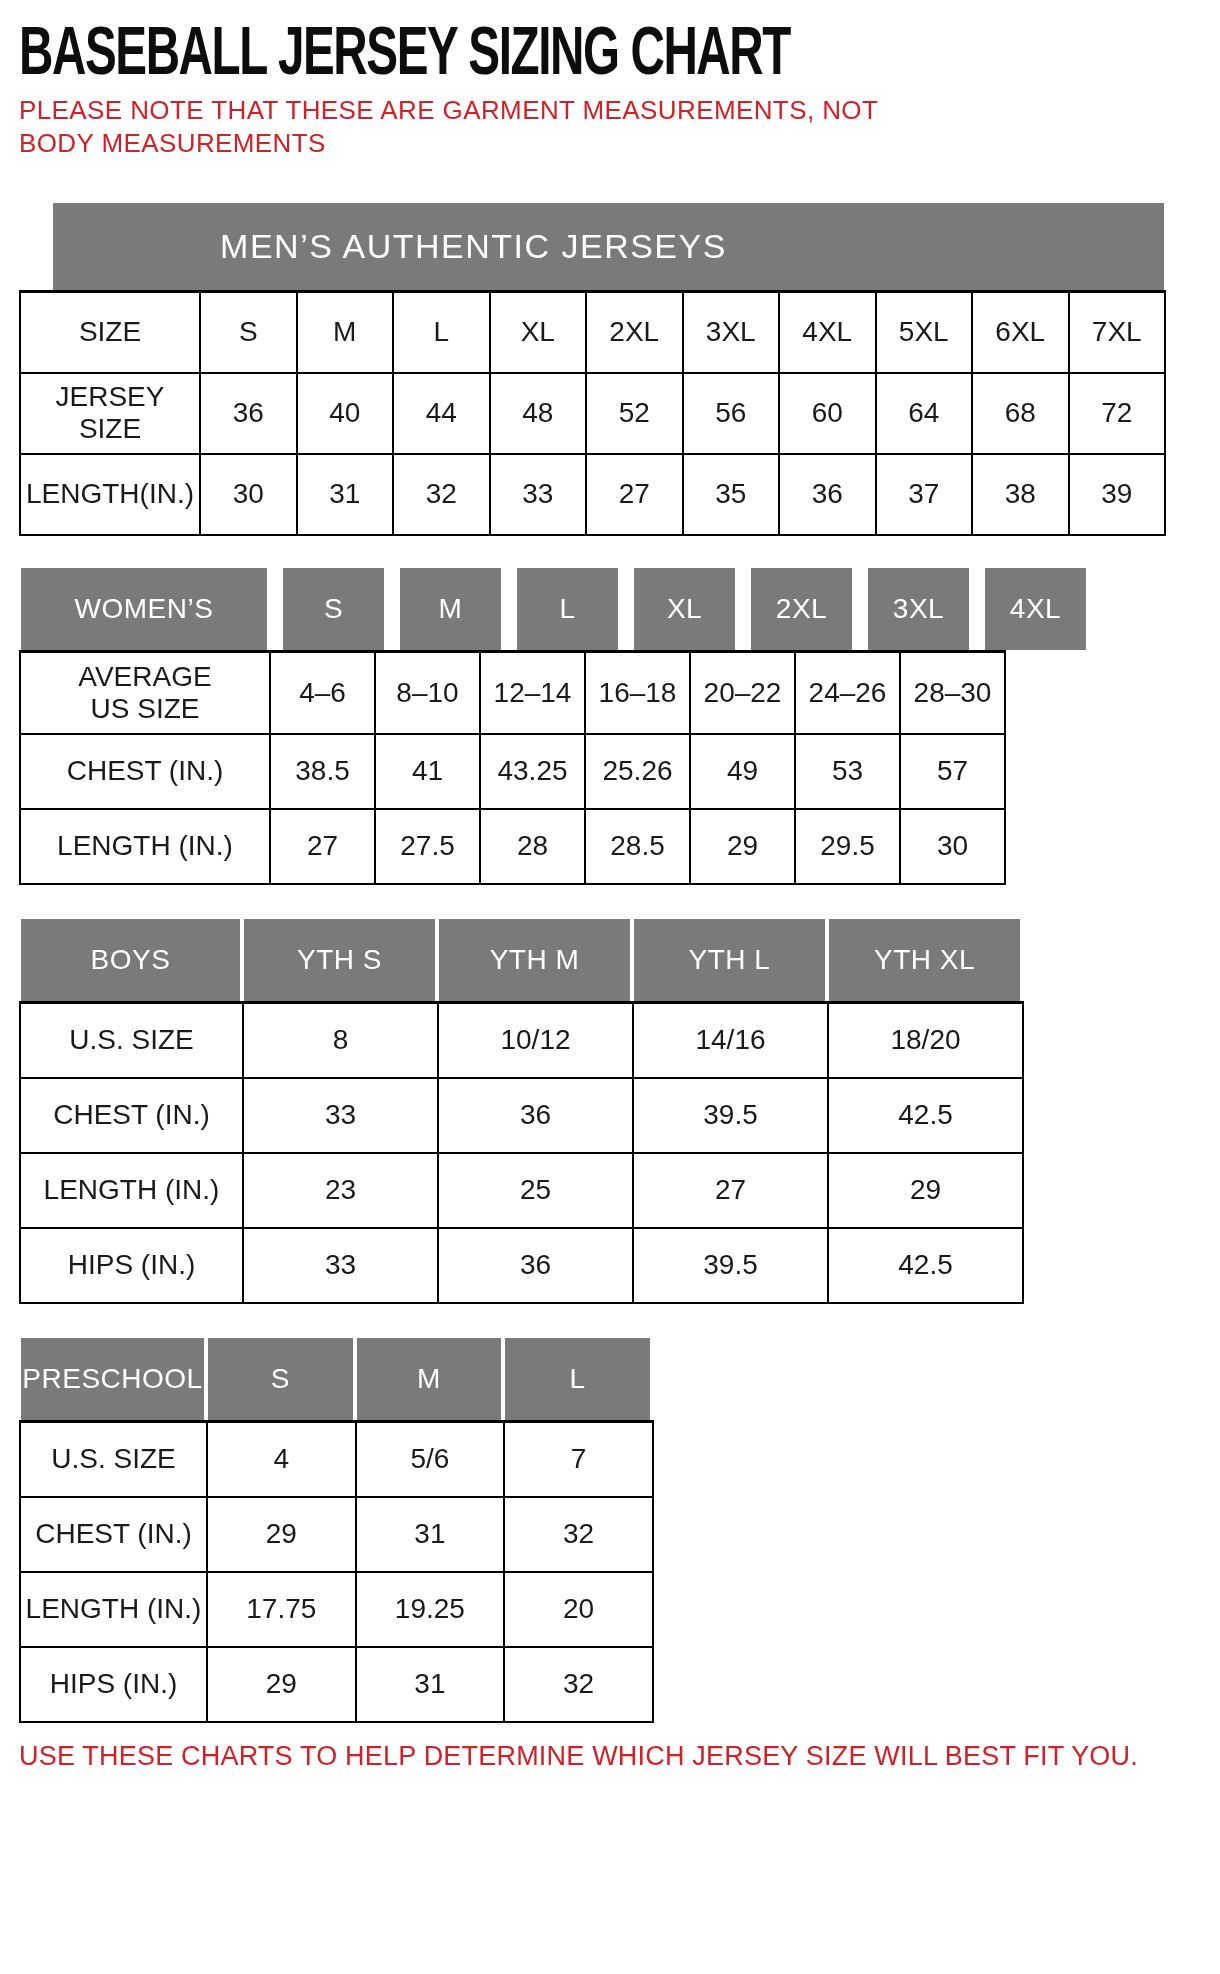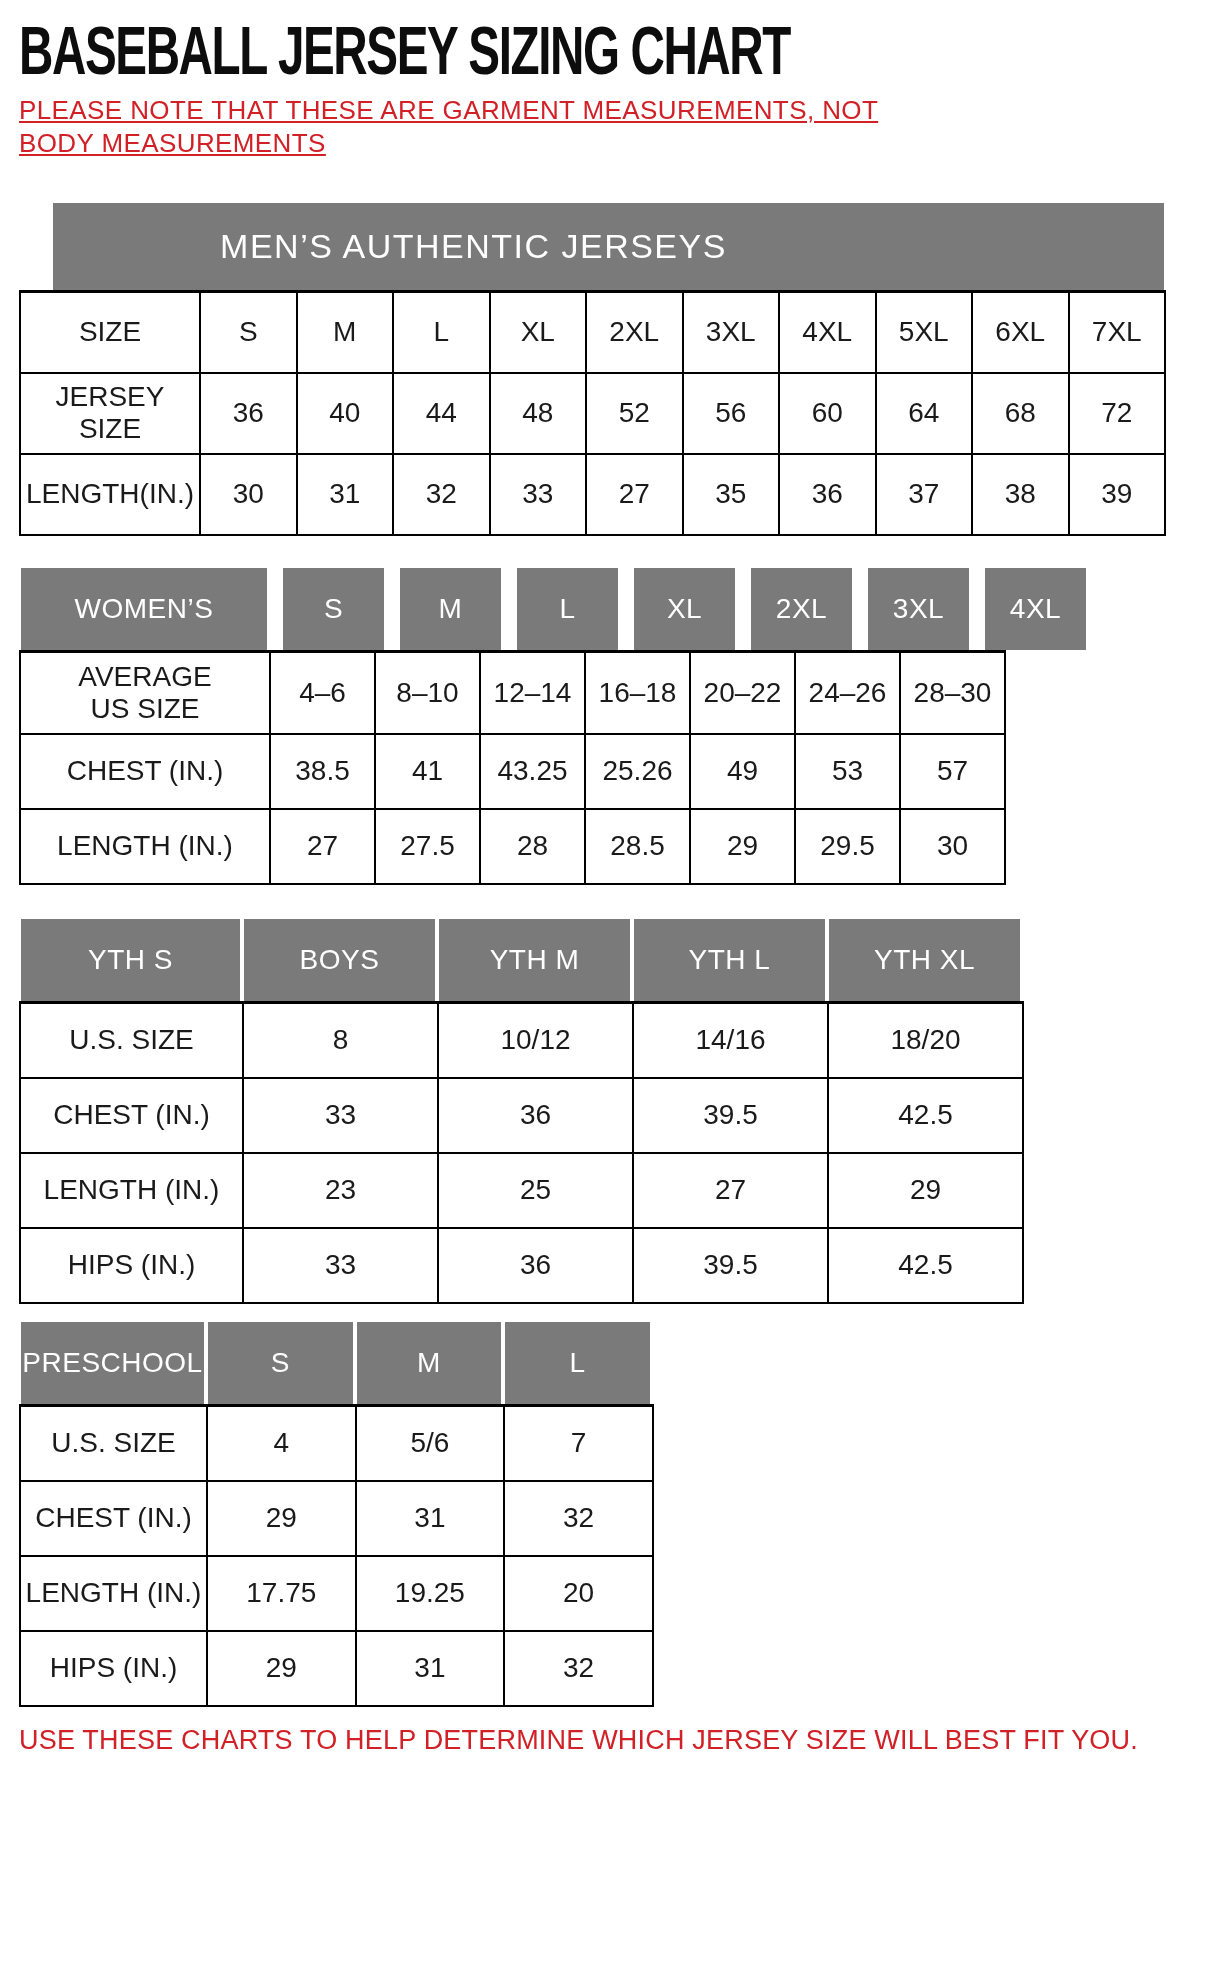--- a/index.html
+++ b/index.html
@@ -18,21 +18,21 @@
     transform:scaleX(0.70);
     transform-origin:0 50%;
     font-size:68px; font-weight:700; letter-spacing:-2px;
     color:#0d0d0d; white-space:nowrap;
   }
 
   
   .note {
     margin:10px 0 0 0; width:910px;
     font-size:26px; line-height:1.28; letter-spacing:0.4px;
-    color:#d22027; font-weight:400;text-decoration:underline;
+    color:#d22027; font-weight:400;
   }
   .footer {
     margin:18px 0 0 0; width:1180px;
     font-size:27px; letter-spacing:0.2px;
     color:#d22027; font-weight:400;
   }
 
   
   .graybar {
     background:#7a7a7a; color:#ffffff;
@@ -75,21 +75,21 @@
 
   
   .boys { margin-top:34px; width:1003px; }
   .b-cols { grid-template-columns:223px repeat(4,195px); }
   .boys table.data { width:1003px; border-top:3px solid #000; }
   .boys td { height:73px; }
   .c-lbl-b { width:223px; }
   .c-b { width:195px; }
 
   
-  .preschool { margin-top:18px; width:668px; }
+  .preschool { margin-top:34px; width:668px; }
   .p-cols { grid-template-columns:187px repeat(3,148.6px); }
   .preschool table.data { width:633px; border-top:3px solid #000; }
   .preschool td { height:73px; }
   .c-lbl-p { width:187px; }
   .c-p { width:148.6px; }
 </style>
 </head>
 <body>
 
 <div class="page">
@@ -211,22 +211,22 @@
         <td>29</td>
         <td>29.5</td>
         <td>30</td>
       </tr>
     </tbody>
       </table>
   </section>
 
   <section class="boys">
     <div class="grayrow b-cols">
+      <div class="hcell">BOYS</div>
       <div class="hcell">YTH S</div>
-      <div class="hcell">BOYS</div>
       <div class="hcell">YTH M</div>
       <div class="hcell">YTH L</div>
       <div class="hcell">YTH XL</div>
     </div>
     <table class="data">
       <colgroup>
           <col class="c-lbl-b">
           <col class="c-b">
           <col class="c-b">
           <col class="c-b">

